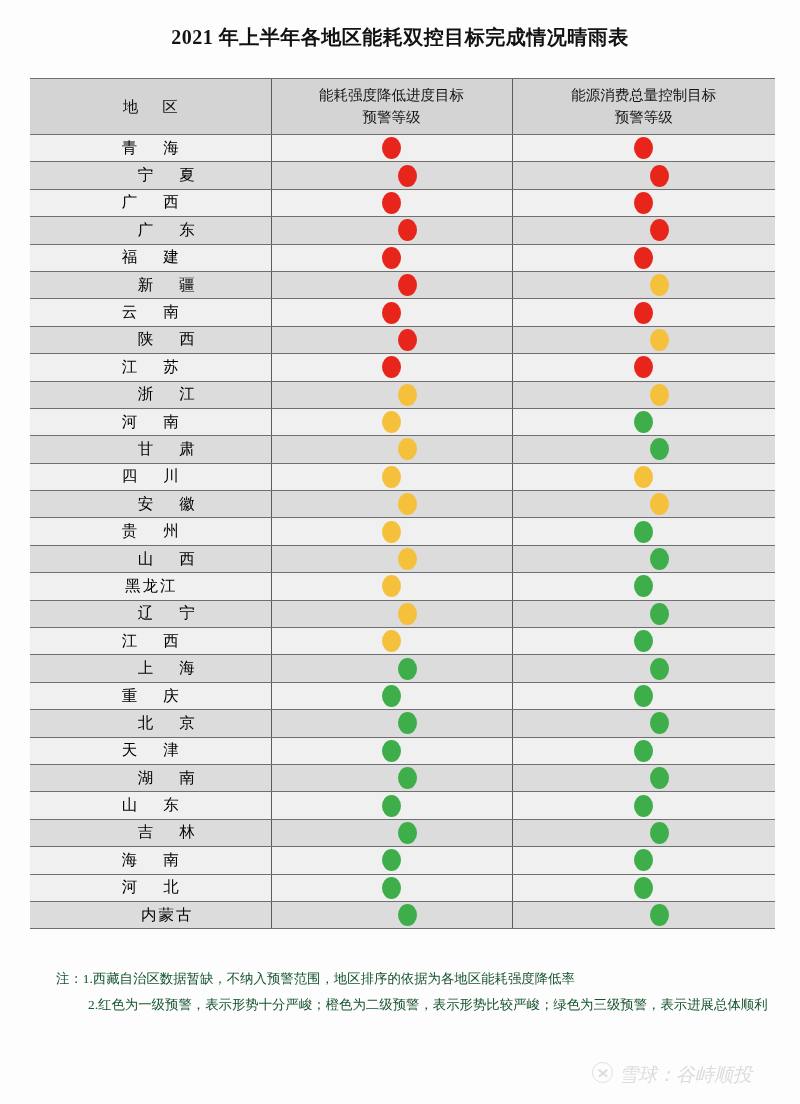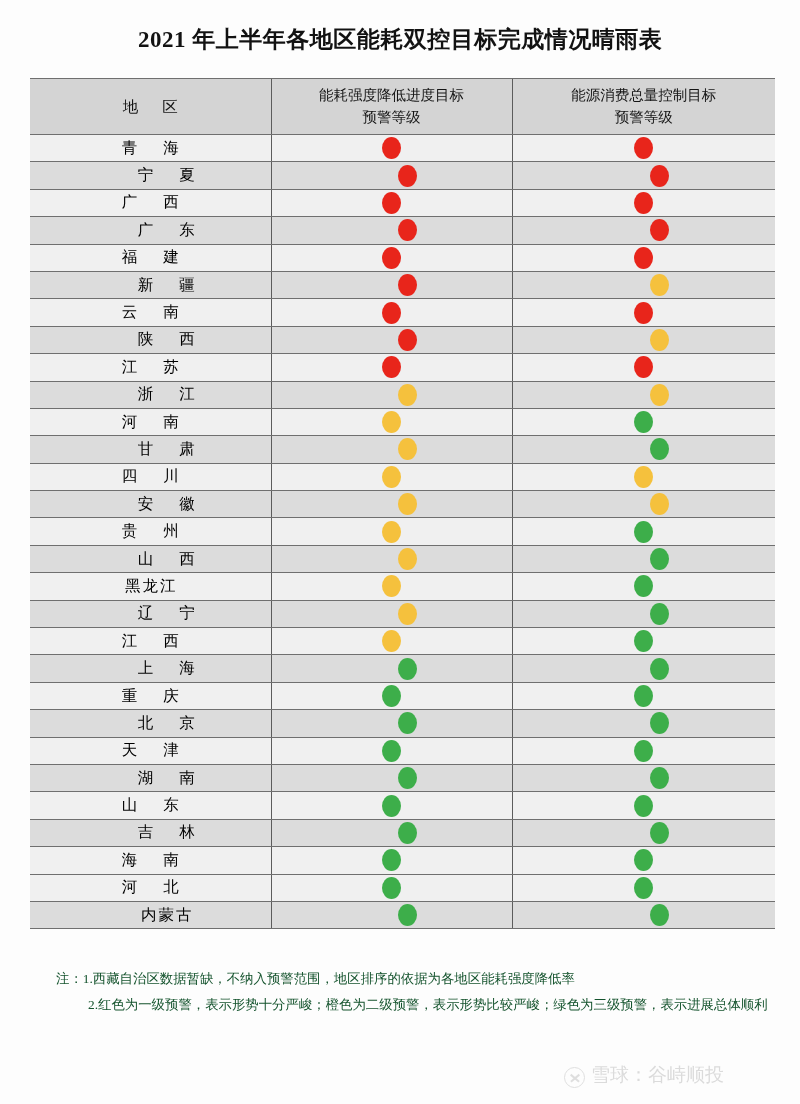--- a/index.html
+++ b/index.html
@@ -23,21 +23,21 @@
     background: #fdfdfd;
   }
 
   
   .title {
     position: absolute;
     left: 0;
     top: 24px;
     width: 800px;
     text-align: center;
-    font-size: 23px;
+    font-size: 20px;
     font-weight: bold;
     letter-spacing: 0.5px;
     color: #121212;
     font-family: "Liberation Serif", "DejaVu Serif", serif;
     white-space: nowrap;
   }
 
   
   .table-wrap {
     position: absolute;
@@ -126,28 +126,29 @@
     line-height: 26px;
     color: #14532d;
     font-family: "Liberation Serif", "DejaVu Serif", serif;
   }
   .notes .note-line { display: block; white-space: nowrap; }
   .notes .note-line.indent { padding-left: 32px; white-space: normal; }
 
   
   .watermark {
     position: absolute;
-    left: 564px;
+    left: 592px;
     top: 1062px;
     display: flex;
-    align-items: flex-end;
+    align-items: flex-start;
     gap: 6px;
     opacity: 0.30;
     filter: blur(0.35px);
     user-select: none;
+    font-style: italic;
   }
   .watermark .wm-logo {
     width: 19px;
     height: 19px;
     border-radius: 50%;
     border: 1.6px solid #9a9a9a;
     position: relative;
     flex: none;
   }
   .watermark .wm-logo::before,

